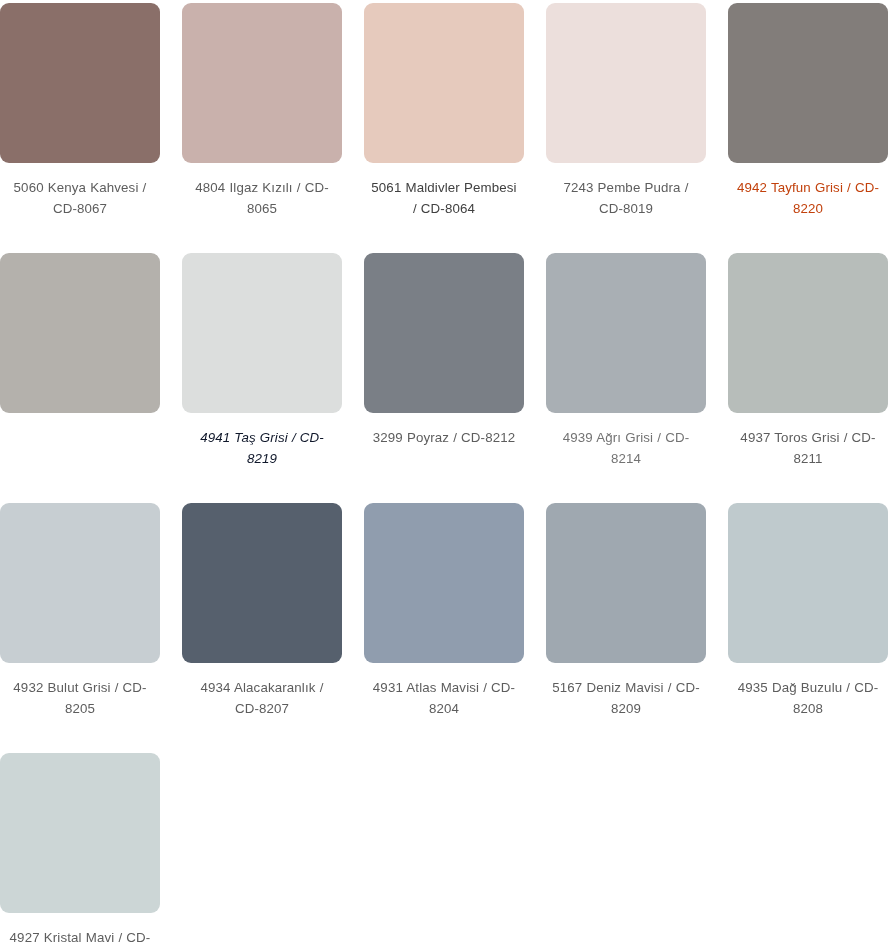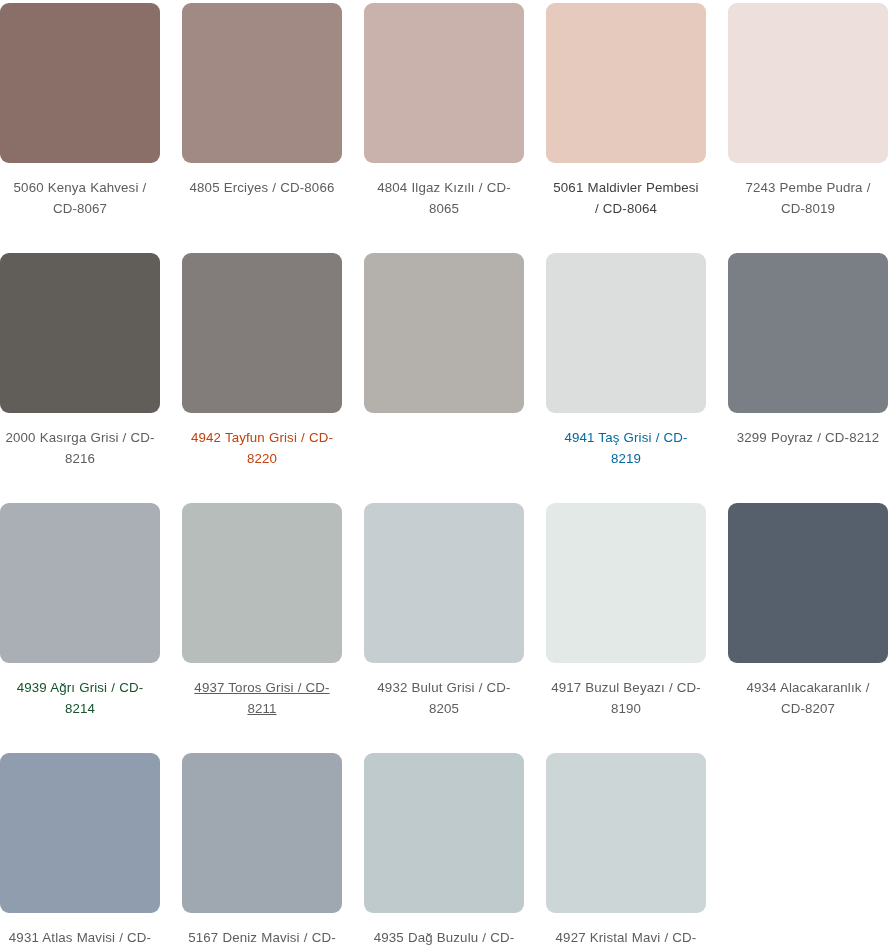--- a/index.html
+++ b/index.html
@@ -52,69 +52,57 @@
 </style>
 </head>
 <body style="background-color: rgb(255, 255, 255);">
 
 <div id="palette-grid">
     <div class="swatch-cell">
       <div class="swatch-chip" style="background-color: rgb(138, 111, 105);"></div>
       <div class="swatch-label" style="color: rgb(93, 93, 93);">5060 Kenya Kahvesi / CD-8067</div>
     </div>
     <div class="swatch-cell">
-      <div class="swatch-chip" style="background-color: rgb(162, 138, 132);"></div>
-      <div class="swatch-label" style="color: rgb(93, 93, 93);">4805 Erciyes / CD-8066</div>
-    </div>
-    <div class="swatch-cell">
       <div class="swatch-chip" style="background-color: rgb(201, 177, 172);"></div>
       <div class="swatch-label" style="color: rgb(93, 93, 93);">4804 Ilgaz Kızılı / CD-8065</div>
     </div>
     <div class="swatch-cell">
       <div class="swatch-chip" style="background-color: rgb(230, 202, 189);"></div>
       <div class="swatch-label" style="color: #404040;">5061 Maldivler Pembesi / CD-8064</div>
     </div>
     <div class="swatch-cell">
       <div class="swatch-chip" style="background-color: rgb(236, 223, 220);"></div>
       <div class="swatch-label" style="color: rgb(93, 93, 93);">7243 Pembe Pudra / CD-8019</div>
     </div>
     <div class="swatch-cell">
-      <div class="swatch-chip" style="background-color: rgb(97, 93, 88);"></div>
-      <div class="swatch-label" style="color: rgb(93, 93, 93);">2000 Kasırga Grisi / CD-8216</div>
-    </div>
-    <div class="swatch-cell">
       <div class="swatch-chip" style="background-color: rgb(130, 125, 122);"></div>
       <div class="swatch-label" style="color: #c2410c;">4942 Tayfun Grisi / CD-8220</div>
     </div>
     <div class="swatch-cell">
       <div class="swatch-chip" style="background-color: rgb(180, 177, 172);"></div>
     </div>
     <div class="swatch-cell">
       <div class="swatch-chip" style="background-color: rgb(220, 222, 221);"></div>
-      <div class="swatch-label" style="color: #0369a1;">4941 Taş Grisi / CD-8219</div>
+      <div class="swatch-label" style="color: #0f172a; font-style: italic;">4941 Taş Grisi / CD-8219</div>
     </div>
     <div class="swatch-cell">
       <div class="swatch-chip" style="background-color: rgb(122, 127, 134);"></div>
       <div class="swatch-label" style="color: rgb(93, 93, 93);">3299 Poyraz / CD-8212</div>
     </div>
     <div class="swatch-cell">
       <div class="swatch-chip" style="background-color: rgb(169, 175, 180);"></div>
-      <div class="swatch-label" style="color: #14532d;">4939 Ağrı Grisi / CD-8214</div>
+      <div class="swatch-label" style="color: #737373;">4939 Ağrı Grisi / CD-8214</div>
     </div>
     <div class="swatch-cell">
       <div class="swatch-chip" style="background-color: rgb(183, 189, 186);"></div>
-      <div class="swatch-label" style="color: rgb(93, 93, 93); text-decoration: underline;">4937 Toros Grisi / CD-8211</div>
+      <div class="swatch-label" style="color: rgb(93, 93, 93);">4937 Toros Grisi / CD-8211</div>
     </div>
     <div class="swatch-cell">
       <div class="swatch-chip" style="background-color: rgb(199, 206, 210);"></div>
       <div class="swatch-label" style="color: rgb(93, 93, 93);">4932 Bulut Grisi / CD-8205</div>
-    </div>
-    <div class="swatch-cell">
-      <div class="swatch-chip" style="background-color: rgb(227, 233, 231);"></div>
-      <div class="swatch-label" style="color: rgb(93, 93, 93);">4917 Buzul Beyazı / CD-8190</div>
     </div>
     <div class="swatch-cell">
       <div class="swatch-chip" style="background-color: rgb(86, 96, 109);"></div>
       <div class="swatch-label" style="color: rgb(93, 93, 93);">4934 Alacakaranlık / CD-8207</div>
     </div>
     <div class="swatch-cell">
       <div class="swatch-chip" style="background-color: rgb(144, 157, 174);"></div>
       <div class="swatch-label" style="color: rgb(93, 93, 93);">4931 Atlas Mavisi / CD-8204</div>
     </div>
     <div class="swatch-cell">

